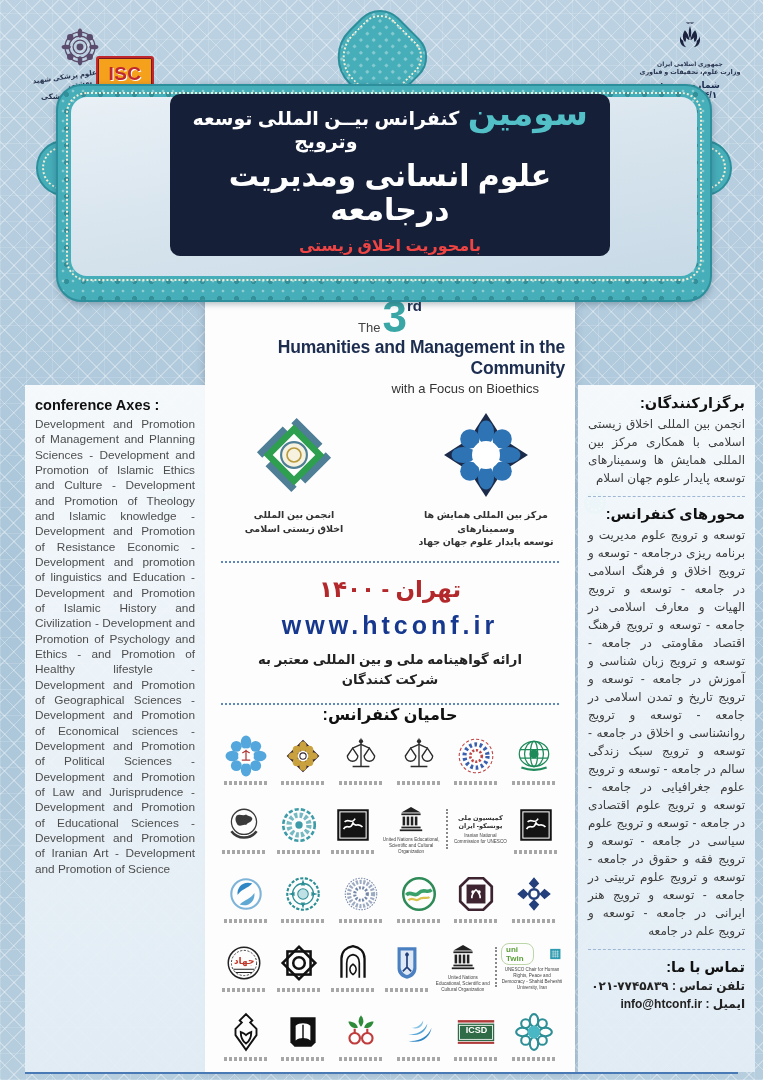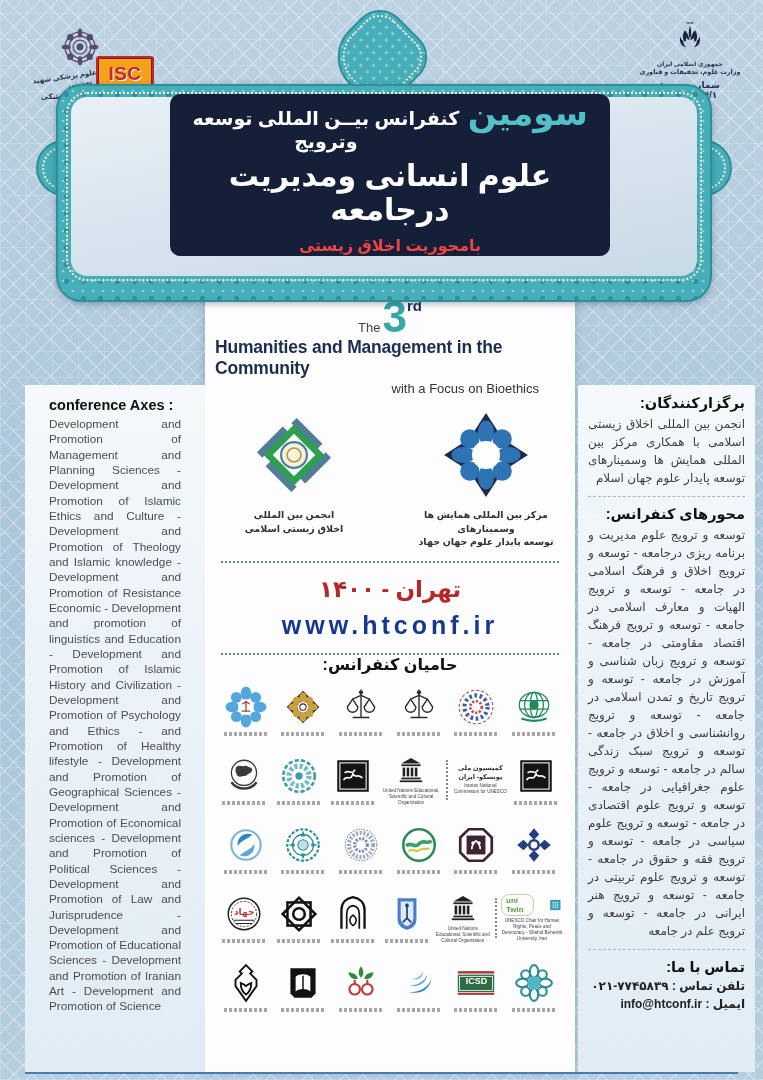--- a/index.html
+++ b/index.html
@@ -59,32 +59,32 @@
   .t-rest1{color:#fff;font-size:19px;font-weight:bold;}
   .t-line2{color:#fff;font-size:30px;font-weight:800;margin-top:6px;line-height:1.15;}
   .t-line3{color:#ef4444;font-size:16px;font-weight:bold;margin-top:8px;}
   
   .center-col{position:absolute;left:205px;top:88px;width:370px;height:984px;z-index:2;
     background:#fdfdfd;box-shadow:0 0 8px rgba(40,60,90,.28);box-sizing:border-box;
     padding:210px 10px 0 10px;}
   .side-col{position:absolute;top:385px;bottom:8px;z-index:2;box-sizing:border-box;
     background:linear-gradient(180deg,rgba(248,251,253,.95) 0%,rgba(228,238,246,.92) 100%);
     overflow:hidden;}
-  .left-col{left:25px;width:180px;padding:12px 24px;}
+  .left-col{left:25px;width:180px;padding:12px 10px;}
   .right-col{left:578px;width:177px;padding:10px 10px;direction:rtl;}
   .bottom-line{position:absolute;left:25px;top:1072px;width:713px;height:2px;
     background:#4a7ab5;z-index:3;}
   
   .eng-title{display:flex;justify-content:center;align-items:flex-start;gap:2px;}
   .eng-the{font-size:13px;color:#444;margin-top:22px;}
   .eng-3{font-size:44px;font-weight:800;color:#3aa6a6;line-height:.85;letter-spacing:-2px;}
   .eng-stack{display:flex;align-items:center;}
   .eng-rd{font-size:15px;font-weight:800;color:#1c2d50;line-height:1;}
   .eng-l1{font-size:13.2px;color:#222;margin-top:3px;}
-  .eng-l2{font-size:17.5px;font-weight:800;color:#1c2d50;text-align:left;margin-top:2px;
+  .eng-l2{font-size:17.5px;font-weight:800;color:#1c2d50;text-align:right;margin-top:2px;
     letter-spacing:-.2px;}
   .eng-l3{font-size:13px;color:#333;text-align:right;padding-right:26px;margin-top:2px;}
   
   .org-logos{display:flex;justify-content:flex-end;gap:34px;margin-top:16px;}
   .org{width:158px;text-align:center;}
   .org svg{width:86px;height:86px;}
   .org .oc{font-size:9.5px;font-weight:bold;color:#333;line-height:1.4;margin-top:6px;direction:rtl;}
   .dash-sep{border-top:2px dotted #5f87b8;margin:13px 6px 0 6px;}
   .city{color:#b3282a;font-size:23px;font-weight:800;text-align:center;margin-top:13px;direction:rtl;}
   .site{color:#16388e;font-size:25px;font-weight:800;text-align:center;letter-spacing:4px;margin-top:8px;}
@@ -234,20 +234,21 @@
         <div class="oc">
           <div>مرکز بین المللی همایش ها وسمینارهای</div>
           <div>توسعه پایدار علوم جهان جهاد</div>
         </div>
       </div>
     </div>
 
     <div class="dash-sep"></div>
     <div class="city">تهران - ۱۴۰۰</div>
     <div class="site">www.htconf.ir</div>
+    <div class="cert">ارائه گواهینامه ملی و بین المللی معتبر به شرکت کنندگان</div>
     <div class="dash-sep"></div>
     <div class="sp-head">حامیان کنفرانس:</div>
     <div id="sponsor-grid">
         <div class="sp-row">
           <div class="sp-item">
             <div class="sp-icon"><svg viewBox="0 0 40 40">
                 <g fill="#53a7dc">
                   <ellipse cx="20" cy="7" rx="5" ry="6.5"></ellipse>
                   <ellipse cx="20" cy="33" rx="5" ry="6.5"></ellipse>
                   <ellipse cx="7" cy="20" rx="6.5" ry="5"></ellipse>

